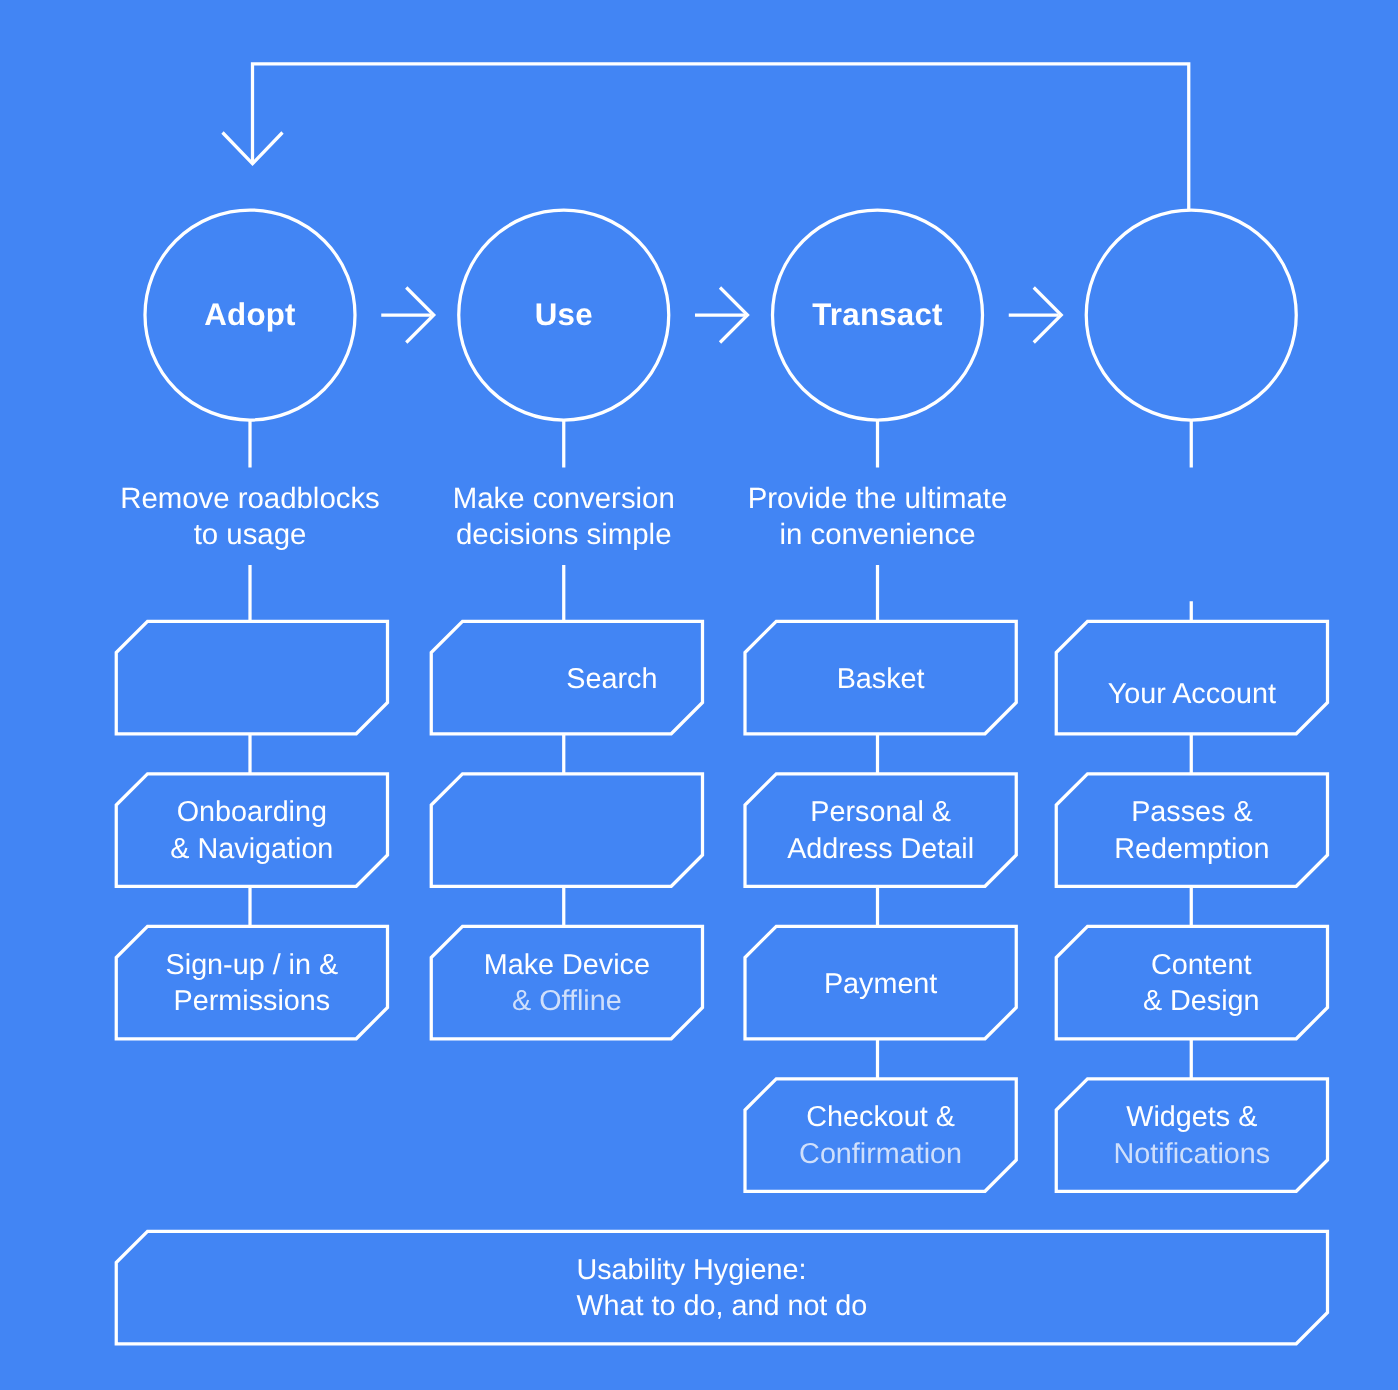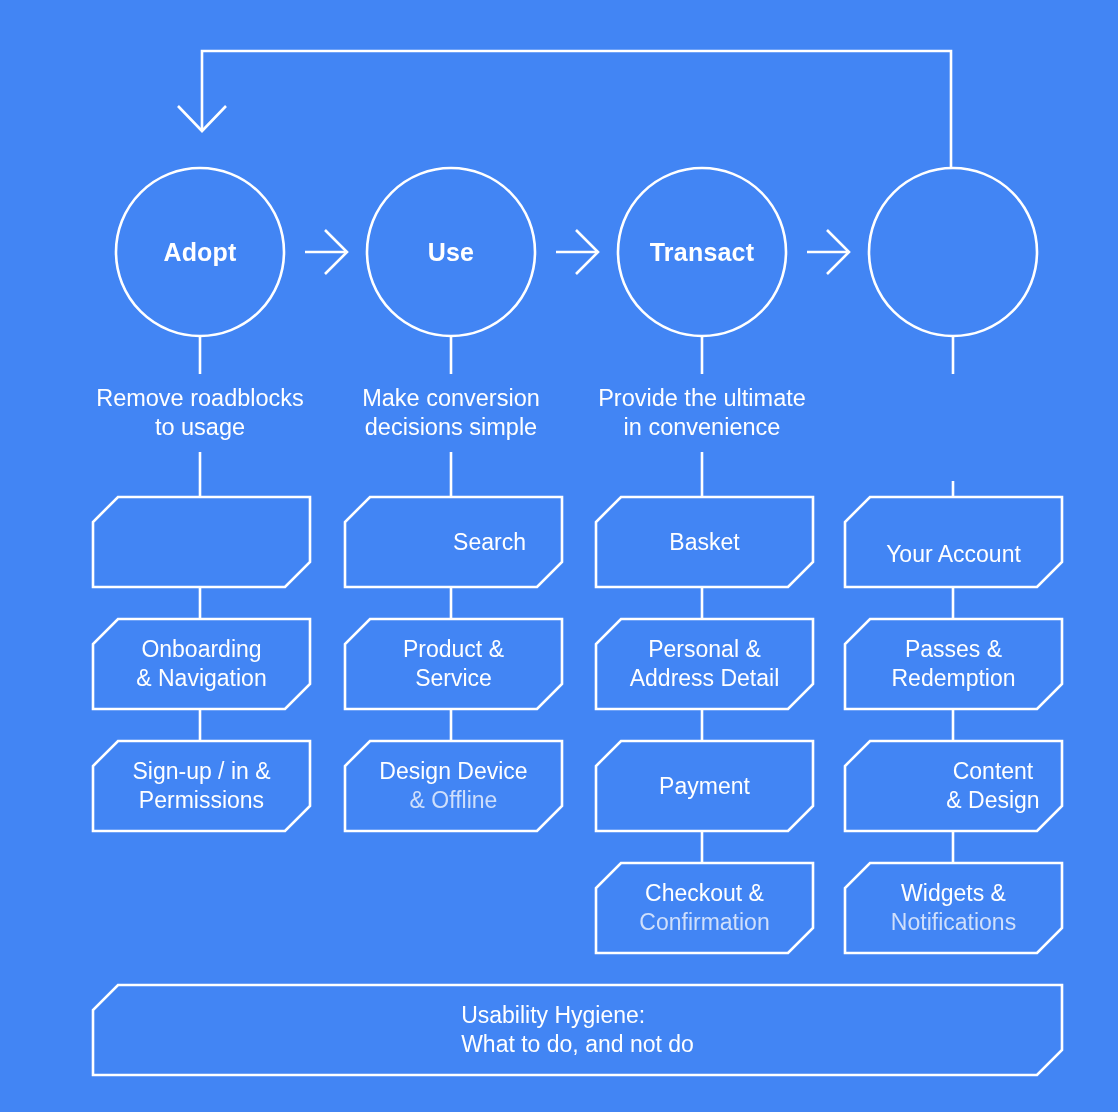--- a/index.html
+++ b/index.html
@@ -199,29 +199,23 @@
         <span class="line-main">Sign-up / in &amp;</span>
         <span class="line-main">Permissions</span>
       </div>
     </div>
 
     <div class="abs node-box" style="left:345px; top:497px; width:217px; height:90px;margin-left:36px;">
       <div>
         <span class="line-main">Search</span>
       </div>
     </div>
-    <div class="abs node-box" style="left:345px; top:619px; width:217px; height:90px;">
-      <div>
-        <span class="line-main">Product &amp;</span>
-        <span class="line-main">Service</span>
-      </div>
-    </div>
     <div class="abs node-box" style="left:345px; top:741px; width:217px; height:90px;">
       <div>
-        <span class="line-main">Design Device</span>
+        <span class="line-main">Make Device</span>
         <span class="line-dim">&amp; Offline</span>
       </div>
     </div>
 
     <div class="abs node-box" style="left:596px; top:619px; width:217px; height:90px;">
       <div>
         <span class="line-main">Personal &amp;</span>
         <span class="line-main">Address Detail</span>
       </div>
     </div>
@@ -246,21 +240,21 @@
       <div>
         <span class="line-main">Your Account</span>
       </div>
     </div>
     <div class="abs node-box" style="left:845px; top:619px; width:217px; height:90px;">
       <div>
         <span class="line-main">Passes &amp;</span>
         <span class="line-main">Redemption</span>
       </div>
     </div>
-    <div class="abs node-box" style="left:877px; top:741px; width:217px; height:90px;padding-left:15px;">
+    <div class="abs node-box" style="left:845px; top:741px; width:217px; height:90px;padding-left:15px;">
       <div>
         <span class="line-main">Content</span>
         <span class="line-main">&amp; Design</span>
       </div>
     </div>
     <div class="abs node-box" style="left:845px; top:863px; width:217px; height:90px;">
       <div>
         <span class="line-main">Widgets &amp;</span>
         <span class="line-dim">Notifications</span>
       </div>

